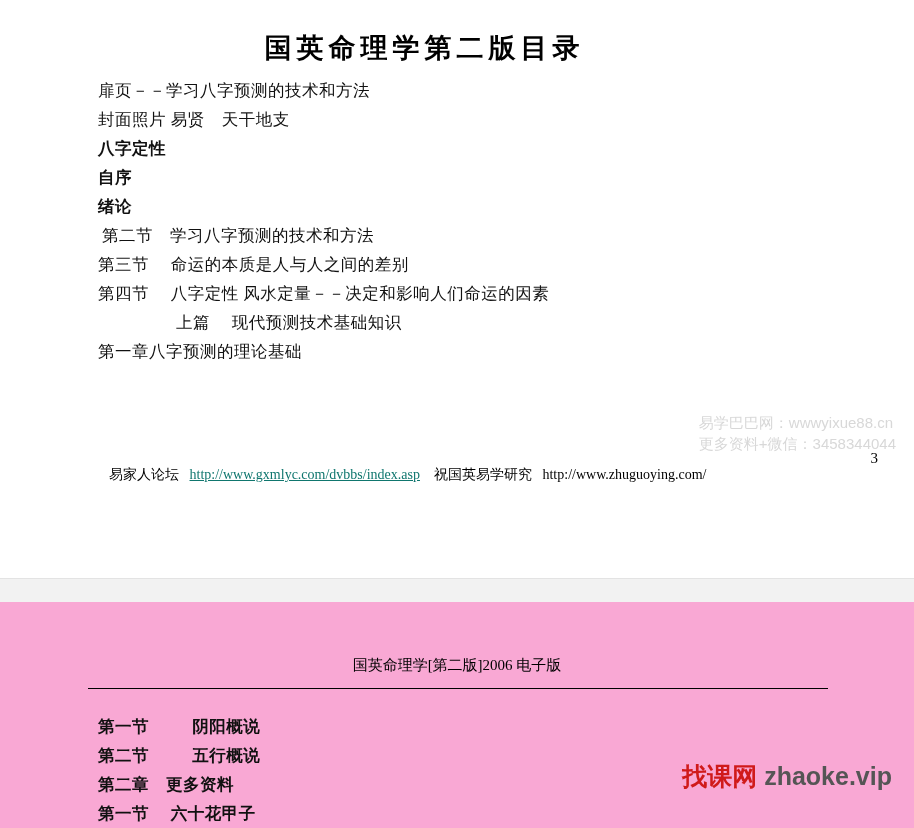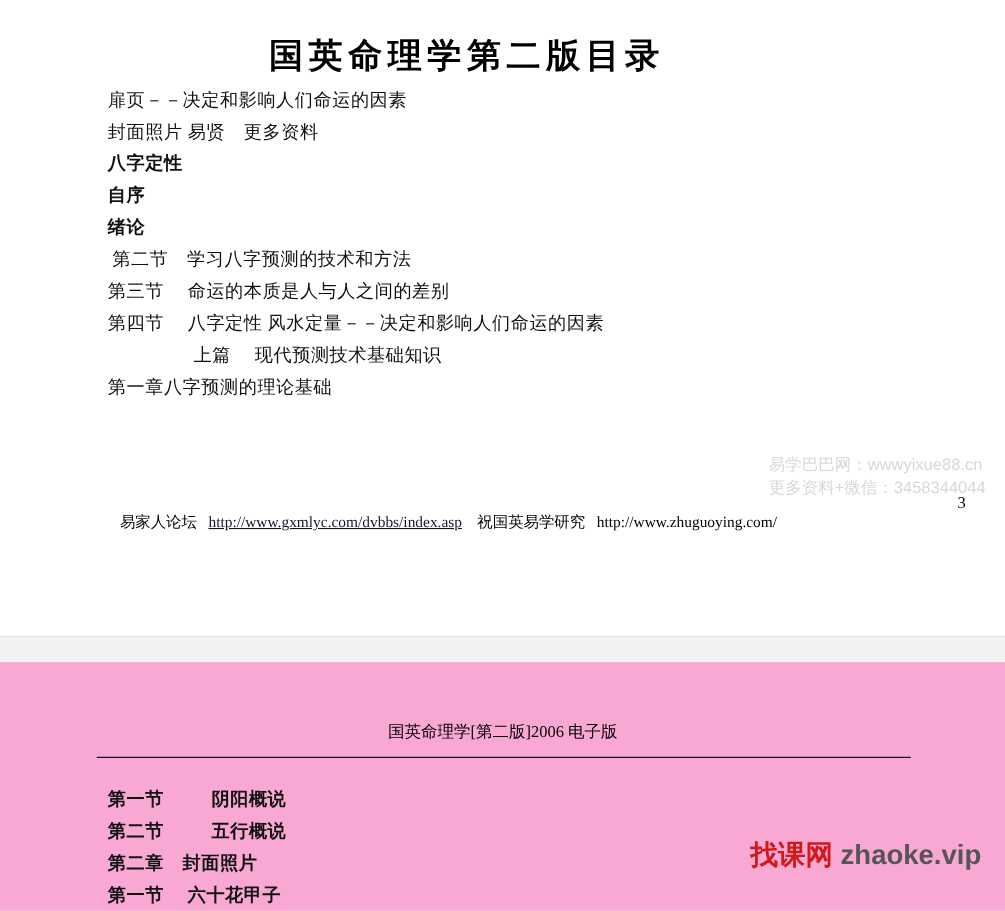--- a/index.html
+++ b/index.html
@@ -33,21 +33,21 @@
     height: 578px;
     background: #ffffff;
   }
 
   .doc-title {
     position: absolute;
     top: 30px;
     left: 0;
     width: 849px;
     text-align: center;
-    font-size: 31px;
+    font-size: 27px;
     font-weight: bold;
     letter-spacing: 5px;
     font-family: "Liberation Serif", "DejaVu Serif", serif;
   }
 
   .toc {
     position: absolute;
     left: 88px;
     top: 76px;
     width: 740px;
@@ -85,21 +85,21 @@
   .footer1 {
     position: absolute;
     left: 88px;
     top: 450px;
     width: 790px;
     font-size: 14px;
     color: #000;
     white-space: pre;
   }
   .footer1 .lnk {
-    color: #0f172a;
+    color: #0f766e;
   }
   .footer1 .plain-url {
     color: #000;
     text-decoration: none;
     text-align: center;
   }
   .footer1 .pageno {
     position: absolute;
     right: 0;
     top: 0;
@@ -173,22 +173,22 @@
 </head>
 <body>
 
 <div class="page">
 
   <div class="page-one">
 
     <div class="doc-title">国英命理学第二版目录</div>
 
     <div class="toc">
-      <div class="toc-line ind1">扉页－－决定和影响人们命运的因素</div>
-      <div class="toc-line ind1">封面照片 易贤　更多资料</div>
+      <div class="toc-line ind1">扉页－－学习八字预测的技术和方法</div>
+      <div class="toc-line ind1">封面照片 易贤　天干地支</div>
       <div class="toc-line ind1 bold">八字定性</div>
       <div class="toc-line ind1 bold">自序</div>
       <div class="toc-line ind1 bold">绪论</div>
       <div class="toc-line ind2" style="padding-left:14px">第二节　学习八字预测的技术和方法</div>
       <div class="toc-line ind1">第三节　 命运的本质是人与人之间的差别</div>
       <div class="toc-line ind1">第四节　 八字定性 风水定量－－决定和影响人们命运的因素</div>
       <div class="toc-line ind3">上篇　 现代预测技术基础知识</div>
       <div class="toc-line ind1">第一章八字预测的理论基础</div>
     </div>
 
@@ -203,21 +203,21 @@
 
   <div class="page-gap"></div>
 
   <div class="page-two">
     <div class="header2">国英命理学[第二版]2006 电子版</div>
     <div class="header2-rule"></div>
 
     <div class="toc2">
       <div class="toc-line ind1">第一节　　  阴阳概说</div>
       <div class="toc-line ind1">第二节　　  五行概说</div>
-      <div class="toc-line ind1">第二章　封面照片</div>
+      <div class="toc-line ind1">第二章　更多资料</div>
       <div class="toc-line ind1">第一节　 六十花甲子</div>
     </div>
 
     <div class="wm-zhaoke">
       <span class="red">找课网</span><span> </span><span class="grey">zhaoke.vip</span>
     </div>
   </div>
 
 </div>
 

